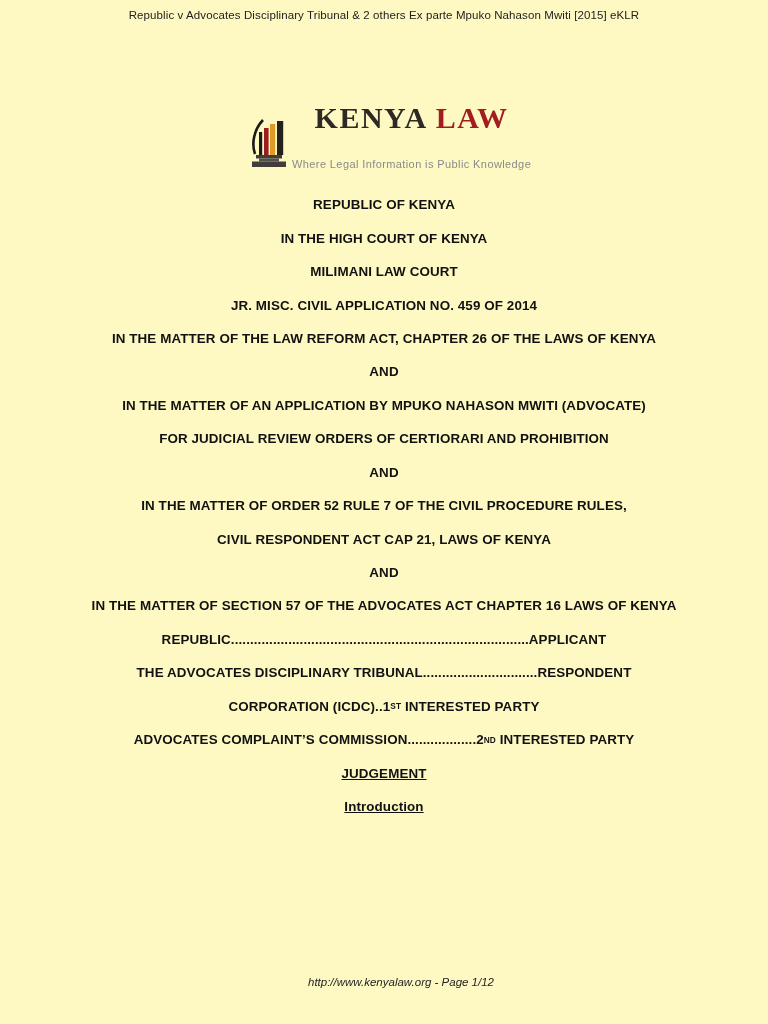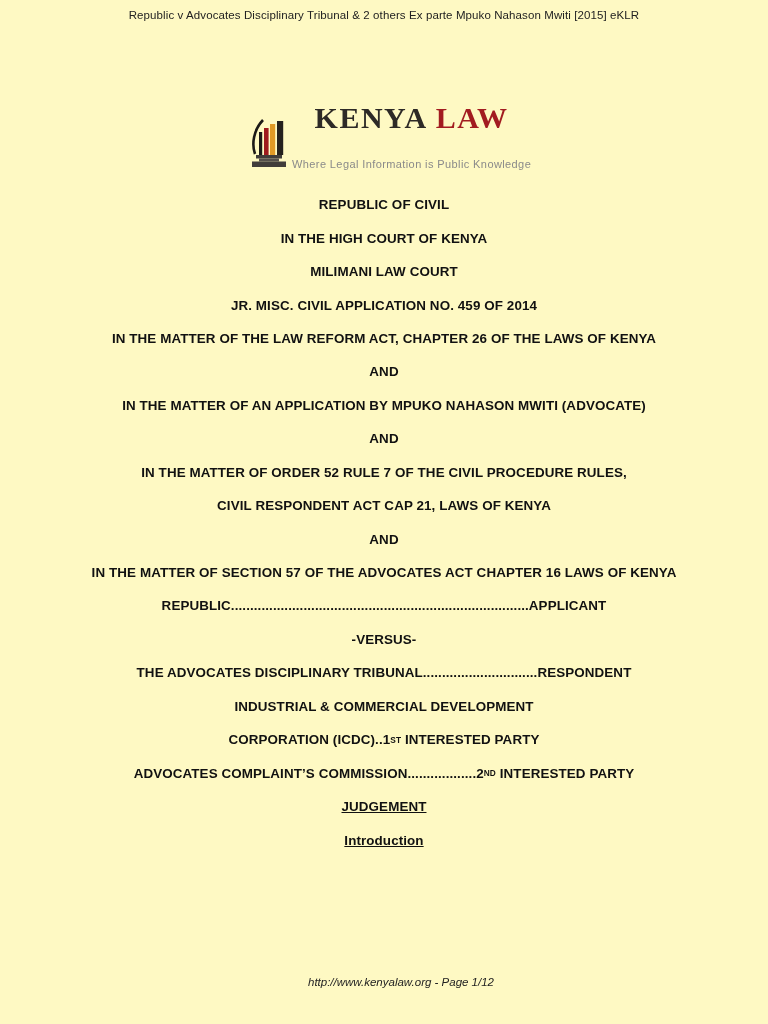--- a/index.html
+++ b/index.html
@@ -114,37 +114,36 @@
         <rect x="4" y="45.5" width="34" height="5.5" fill="#413d3a"></rect>
       </svg>
       <div class="logo-textcol">
         <div class="wordmark"><span class="kenya">KENYA</span><span class="law">LAW</span></div>
         <div class="tagline">Where Legal Information is Public Knowledge</div>
       </div>
     </div>
   </div>
 
   <main class="content">
-    <div class="ln">REPUBLIC OF CIVIL</div>
+    <div class="ln">REPUBLIC OF KENYA</div>
     <div class="ln">IN THE HIGH COURT OF KENYA</div>
     <div class="ln">MILIMANI LAW COURT</div>
     <div class="ln">JR. MISC. CIVIL APPLICATION NO. 459 OF 2014</div>
     <div class="ln">IN THE MATTER OF THE LAW REFORM ACT, CHAPTER 26 OF THE LAWS OF KENYA</div>
     <div class="ln">AND</div>
     <div class="ln">IN THE MATTER OF AN APPLICATION BY MPUKO NAHASON MWITI (ADVOCATE)</div>
+    <div class="ln">FOR JUDICIAL REVIEW ORDERS OF CERTIORARI AND PROHIBITION</div>
     <div class="ln">AND</div>
     <div class="ln">IN THE MATTER OF ORDER 52 RULE 7 OF THE CIVIL PROCEDURE RULES,</div>
     <div class="ln">CIVIL RESPONDENT ACT CAP 21, LAWS OF KENYA</div>
     <div class="ln">AND</div>
     <div class="ln">IN THE MATTER OF SECTION 57 OF THE ADVOCATES ACT CHAPTER 16 LAWS OF KENYA</div>
 
     <div class="ln">REPUBLIC..............................................................................APPLICANT</div>
-    <div class="ln">-VERSUS-</div>
     <div class="ln">THE ADVOCATES DISCIPLINARY TRIBUNAL..............................RESPONDENT</div>
-    <div class="ln">INDUSTRIAL &amp; COMMERCIAL DEVELOPMENT</div>
     <div class="ln"><span>CORPORATION (ICDC)..1</span><sup>ST</sup><span> INTERESTED PARTY</span></div>
     <div class="ln"><span>ADVOCATES COMPLAINT’S COMMISSION..................2</span><sup>ND</sup><span> INTERESTED PARTY</span></div>
 
     <div class="ln underline">JUDGEMENT</div>
     <div class="ln underline">Introduction</div>
   </main>
 
   <div class="doc-footer">http://www.kenyalaw.org - Page 1/12</div>
 
 </div>

